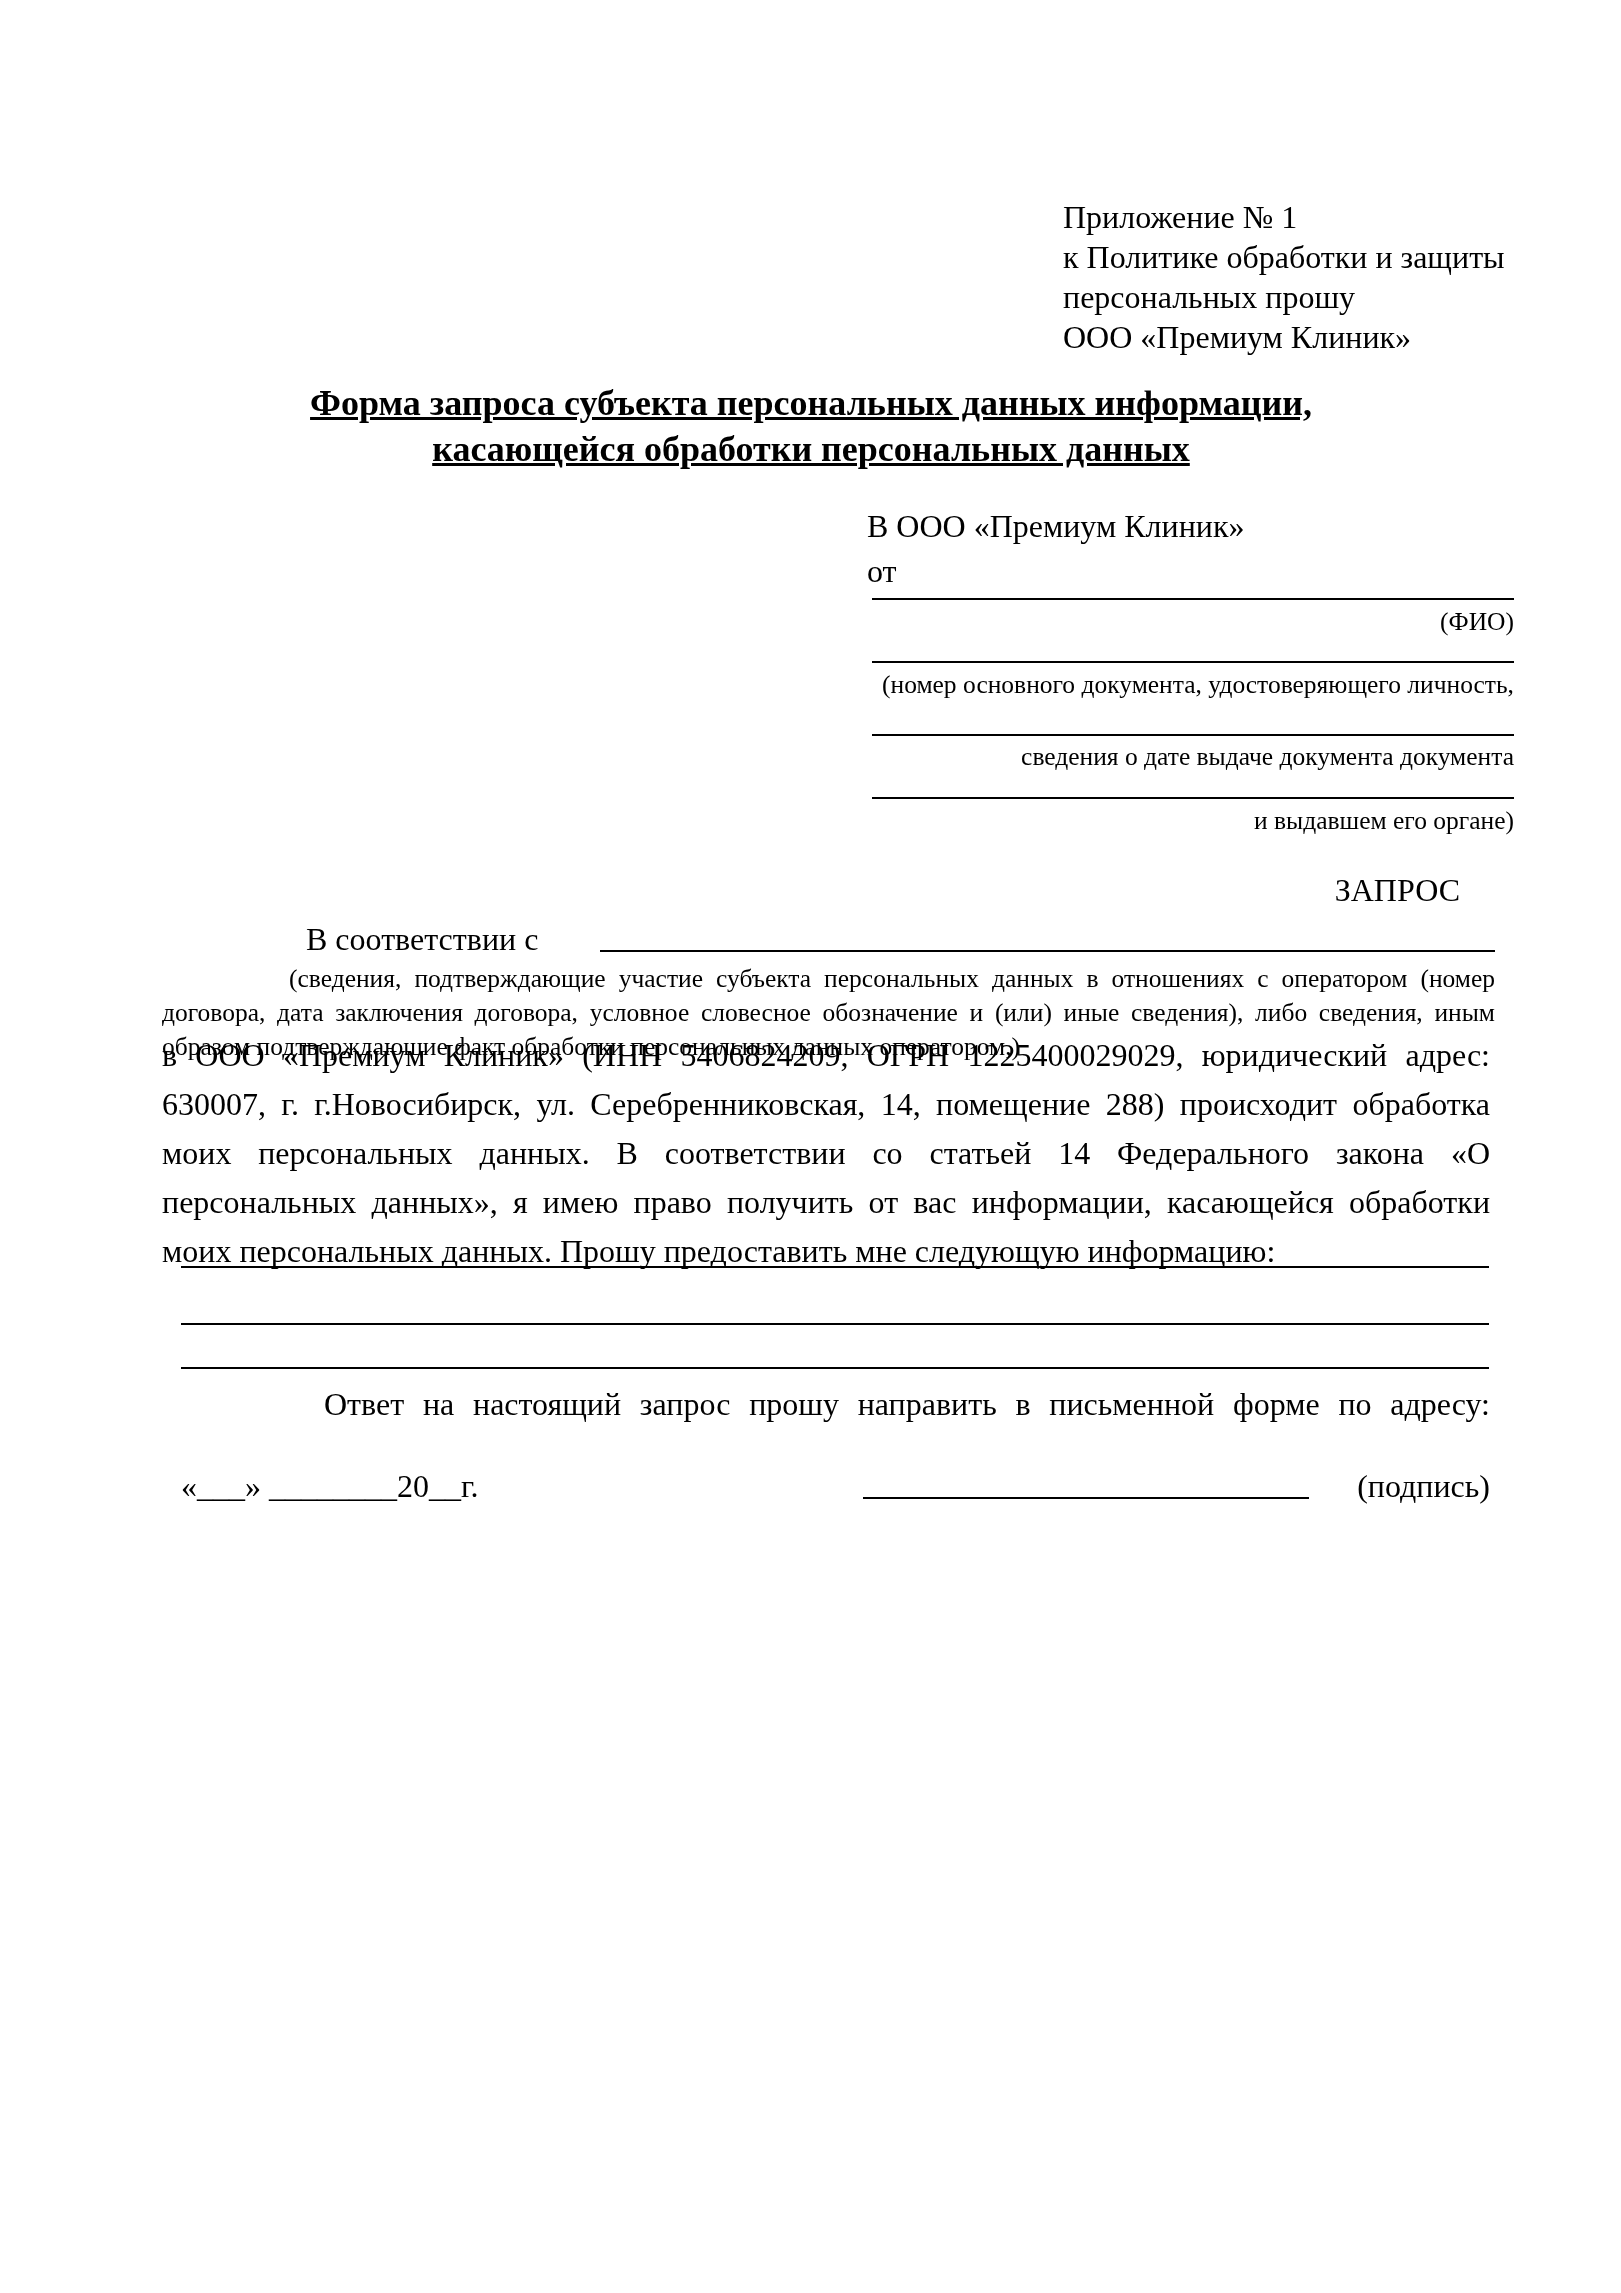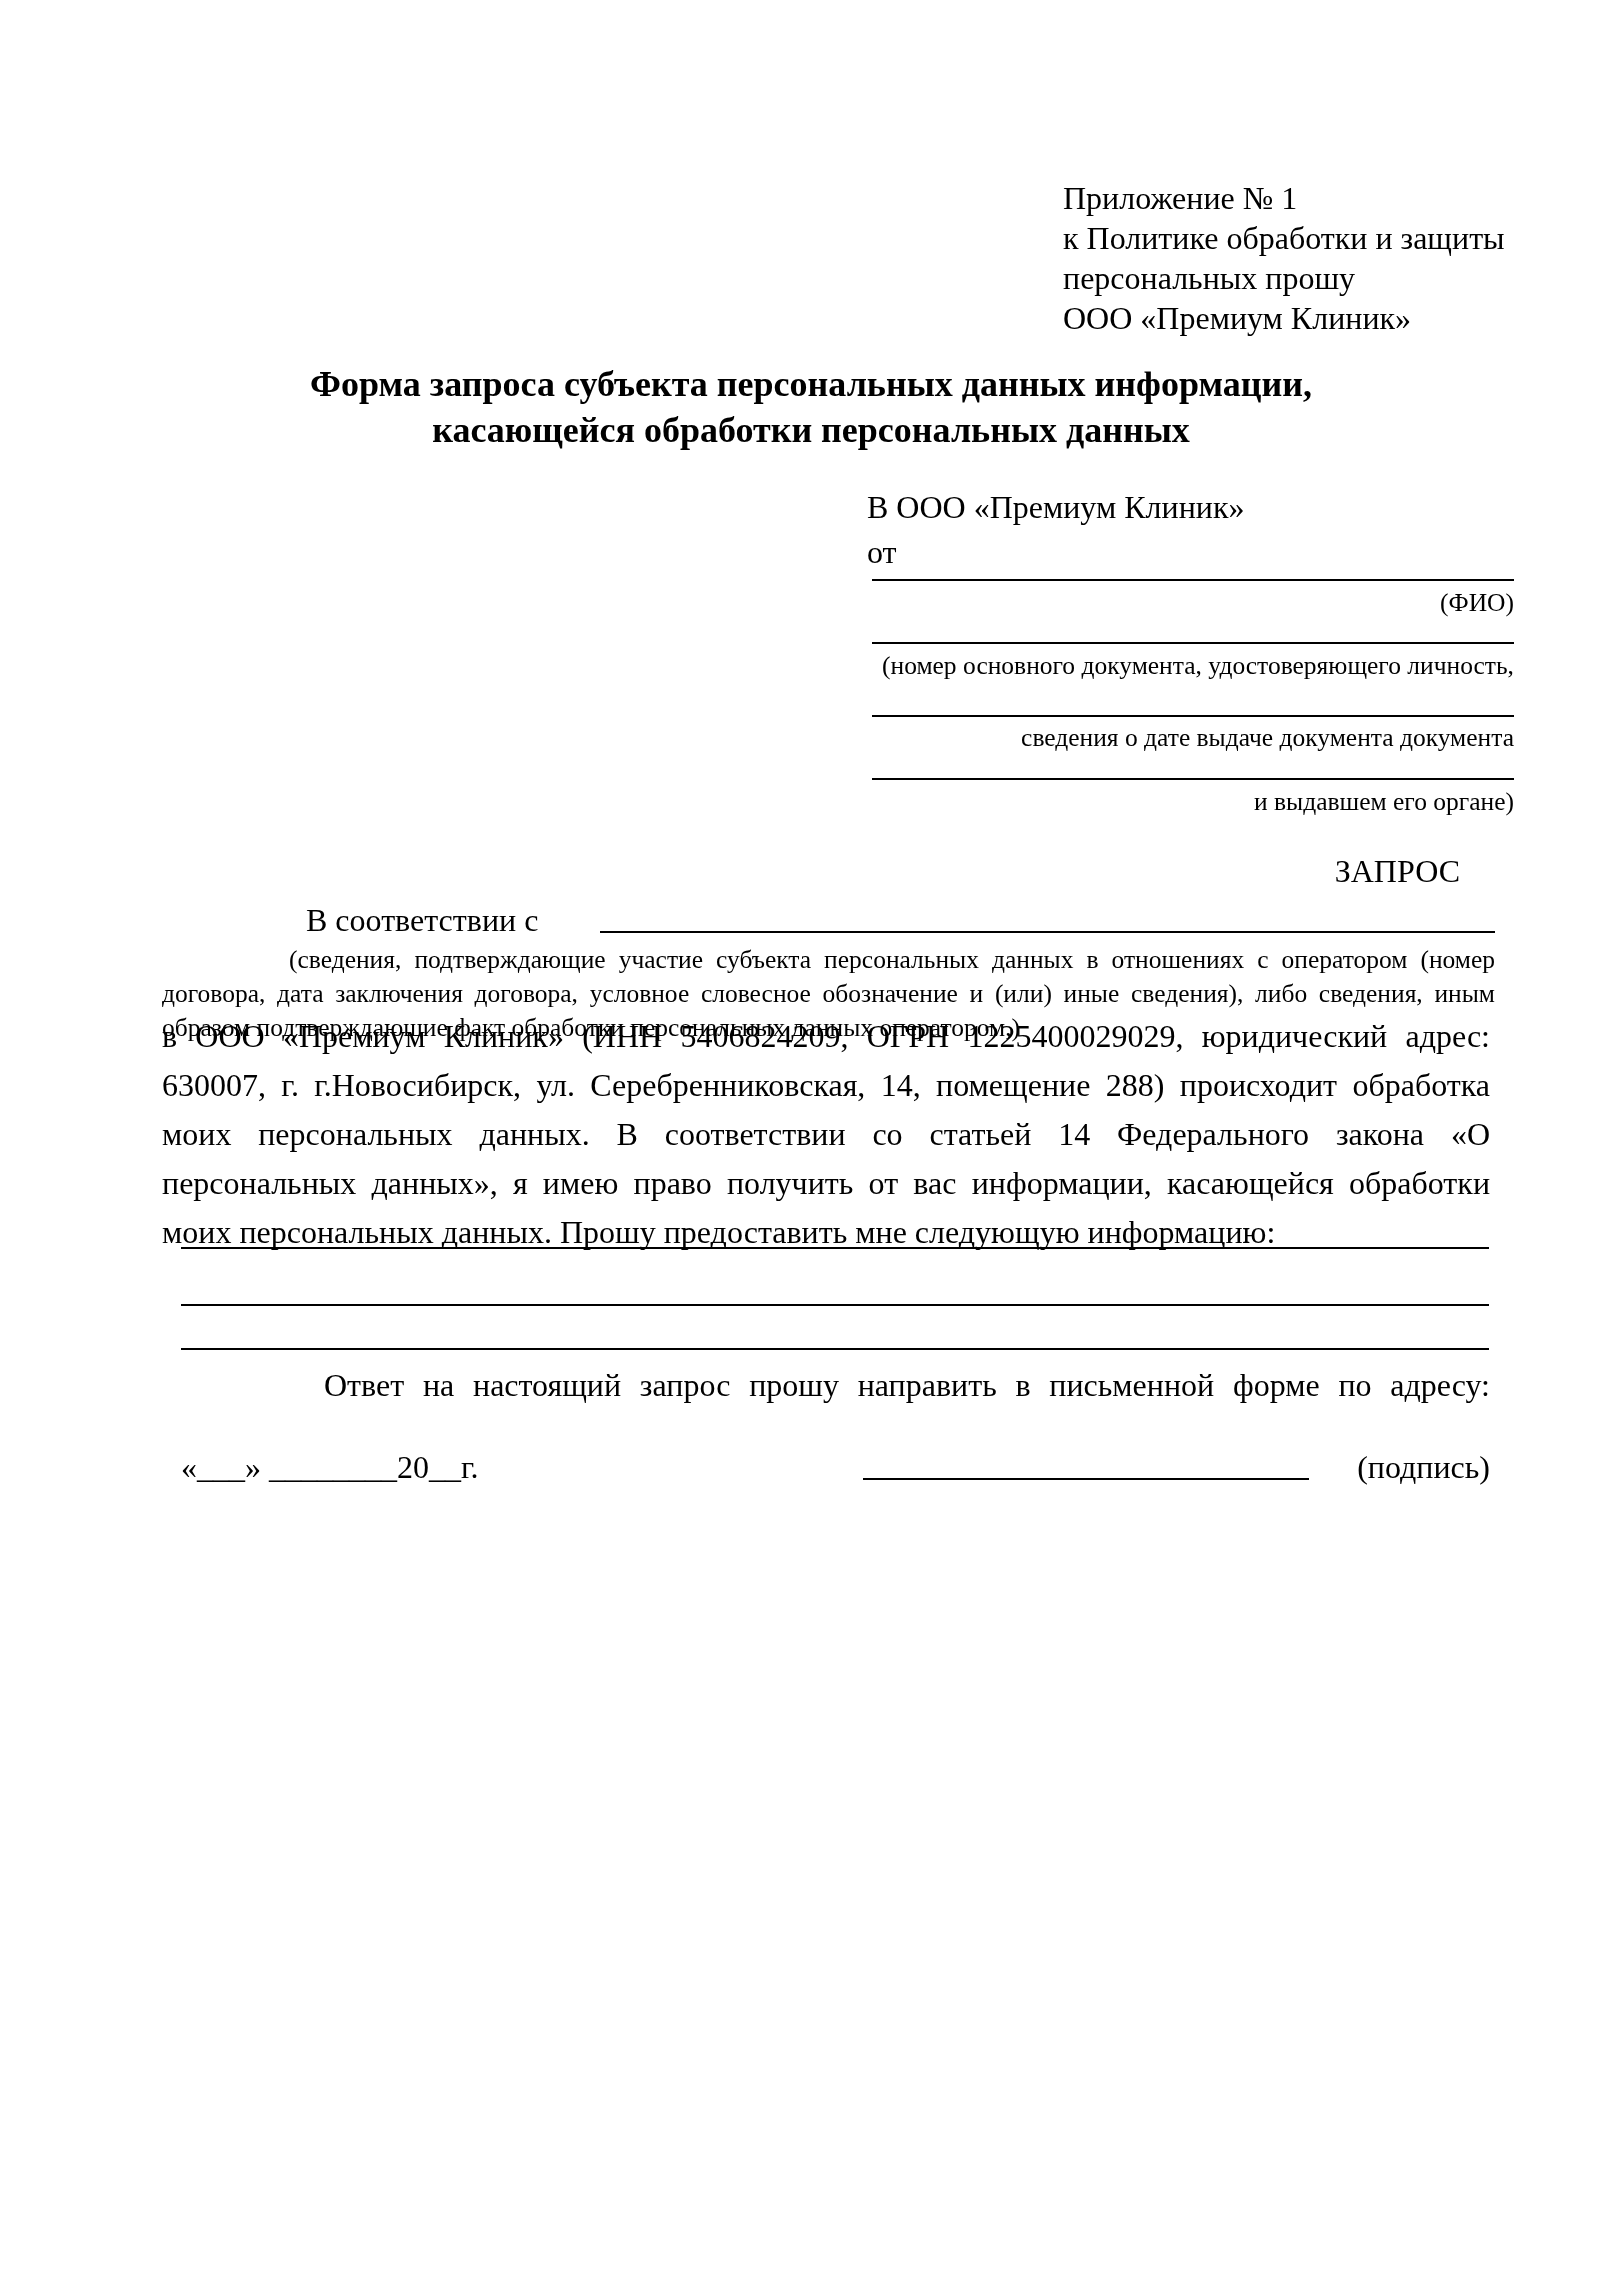--- a/index.html
+++ b/index.html
@@ -4,21 +4,21 @@
 <style>
   html,body{margin:0;padding:0;background:#e8e8e8;}
   .page{
     position:relative;
     width:1621px;height:2294px;
     background:#ffffff;
     font-family:"Liberation Serif", serif;
     color:#000;
     overflow:hidden;
   }
-  .abs{position:absolute;}
+  .abs{position:absolute;margin-top:19px;}
   .t-main{font-size:32px;line-height:40px;}
   .t-small{font-size:25.5px;line-height:34px;}
   .doc-title{font-weight:bold;font-size:36px;line-height:46px;text-align:center;}
   .center{text-align:right;}
   .justify{text-align:justify;}
   .justify-full{text-align:justify;text-align-last:justify;}
   .rule{height:0;border-top:2.9px solid #000;}
   .flexrow{display:flex;align-items:flex-end;gap:48px;}
   .flexrow .fill-rule{flex:1 1 auto;border-bottom:2.9px solid #000;height:0;margin-bottom:6.9px;}
   .nowrap{white-space:nowrap;}
@@ -28,21 +28,21 @@
 
 <div class="page">
 
   <div class="abs t-main" style="left:1063px;top:178px;">
     <div>Приложение № 1</div>
     <div>к Политике обработки и защиты</div>
     <div>персональных прошу</div>
     <div>ООО «Премиум Клиник»</div>
   </div>
 
-  <div class="abs doc-title" style="left:162px;top:361px;width:1298px;">
+  <div class="abs doc-title" style="left:162px;top:361px;width:1298px;text-decoration:underline;">
     <div>Форма запроса субъекта персональных данных информации,</div>
     <div>касающейся обработки персональных данных</div>
   </div>
 
   <div class="abs t-main" style="left:867px;top:487px;">В ООО «Премиум Клиник»</div>
   <div class="abs t-main" style="left:867px;top:532px;text-align:right;">от</div>
 
   <div class="abs rule" style="left:872px;top:579px;width:642px;"></div>
   <div class="abs t-small center" style="left:872px;top:586px;width:642px;">(ФИО)</div>
 

